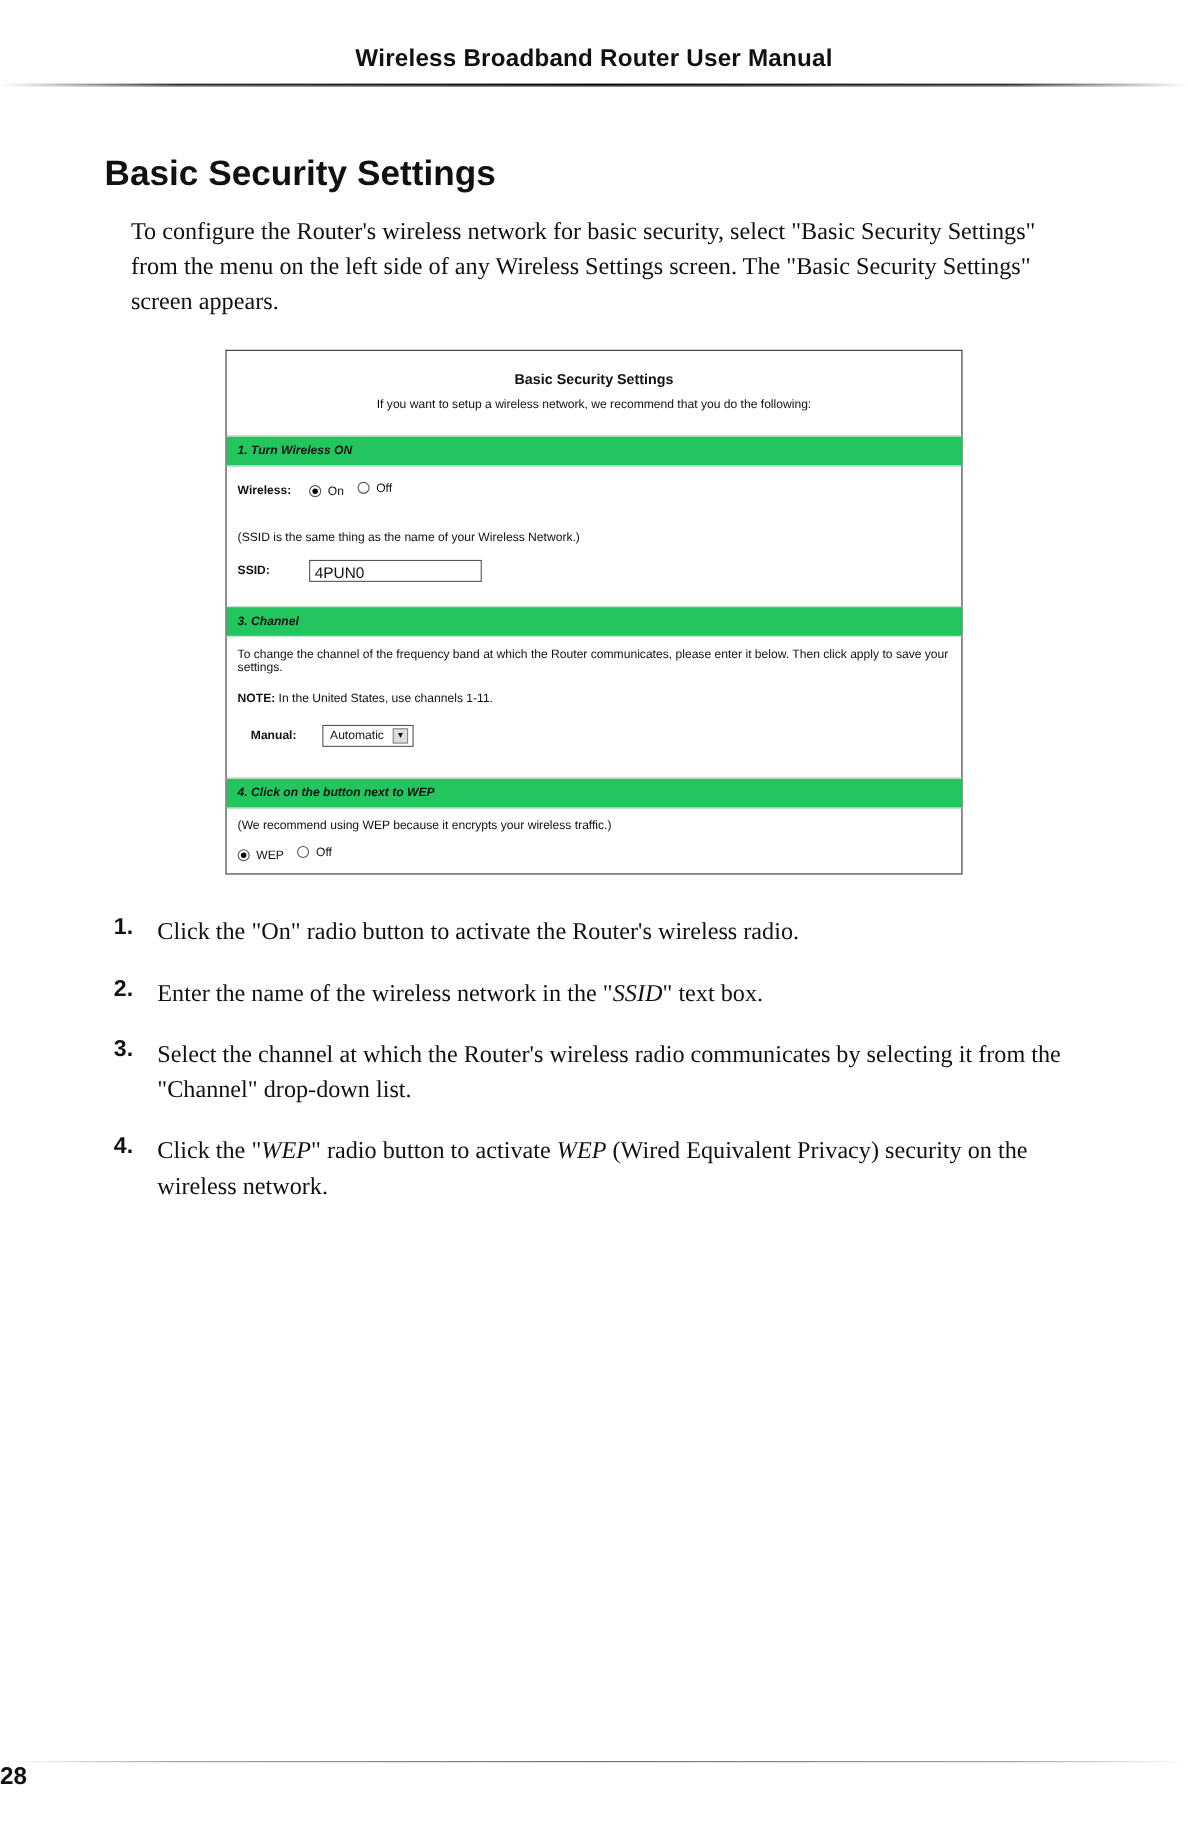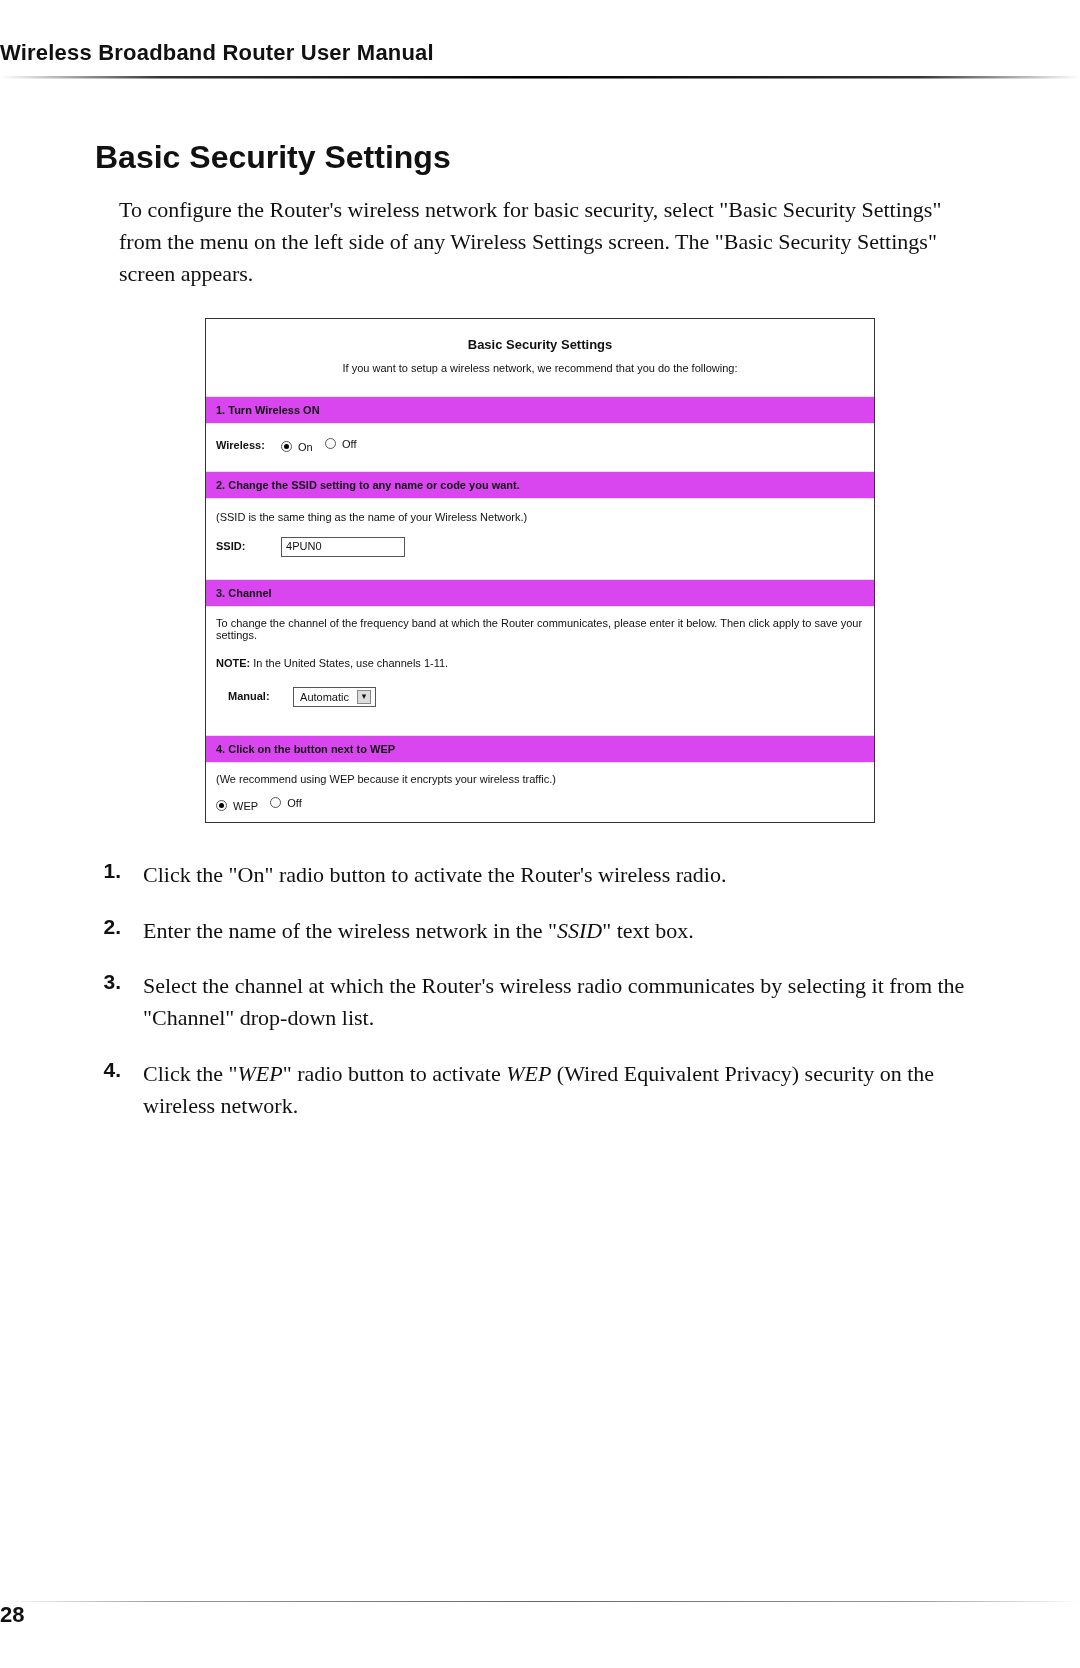--- a/index.html
+++ b/index.html
@@ -1,38 +1,38 @@
 <!DOCTYPE html>
 <html><head>
 <meta charset="utf-8">
 <style>
   * { box-sizing: border-box; margin: 0; padding: 0; }
   html, body { width: 1080px; height: 1668px; background: #fff; font-family: Georgia, 'Times New Roman', serif; color: #111; }
   .page { width: 1080px; height: 1668px; position: relative; padding: 40px 0 0 0; }
-  .header-title { font-family: Arial, Helvetica, sans-serif; font-weight: 900; font-size: 22px; letter-spacing: 0.2px; }
+  .header-title { text-align: center; font-family: Arial, Helvetica, sans-serif; font-weight: 900; font-size: 22px; letter-spacing: 0.2px; }
   .header-underline { margin-top: 10px; height: 2px; background: linear-gradient(to right, #fff 0%, #333 15%, #000 50%, #333 85%, #fff 100%); }
   .header-underline-thin { height: 1px; background: linear-gradient(to right, #fff 0%, #999 15%, #777 50%, #999 85%, #fff 100%); }
 
   .content { padding: 60px 95px 0 95px; }
   .section-title { font-family: Arial, Helvetica, sans-serif; font-weight: 900; font-size: 32px; margin-bottom: 18px; }
   .intro { font-size: 22px; line-height: 1.45; margin-left: 24px; }
 
   .screenshot-wrap { display: flex; justify-content: center; margin-top: 28px; }
   .screenshot { width: 670px; border: 1px solid #333; background: #fff; font-family: Verdana, Arial, sans-serif; color: #111; font-size: 11px; }
   .ss-title { text-align: center; font-weight: 700; font-size: 13px; padding: 18px 0 10px 0; }
   .ss-sub { text-align: center; font-size: 11px; padding-bottom: 22px; }
-  .ss-band { background: #d946ef; font-weight: 700; font-size: 11px; padding: 7px 10px; border-top: 1px solid #e3e3e3; border-bottom: 1px solid #e3e3e3; }
+  .ss-band { background: #22c55e; font-weight: 700; font-size: 11px; padding: 7px 10px; border-top: 1px solid #e3e3e3; border-bottom: 1px solid #e3e3e3; font-style: italic; }
   .ss-row { padding: 14px 10px 18px 10px; font-size: 11px; }
   .ss-note { padding: 6px 10px 10px 10px; font-size: 11px; }
   .ss-label { font-weight: 700; display: inline-block; min-width: 62px; }
   .ss-inline { display: inline-flex; gap: 6px; }
   .ss-radio { width: 11px; height: 11px; border: 1px solid #555; border-radius: 50%; display: inline-flex; align-items: center; justify-content: center; background: #fff; vertical-align: middle; }
   .ss-radio .dot { width: 5px; height: 5px; background: #000; border-radius: 50%; }
   .ss-text { font-size: 11px; }
-  .ss-input { display: inline-block; width: 124px; height: 20px; border: 1px solid #555; background: #fff; font-size: 11px; padding: 2px 4px; vertical-align: middle; font-family: Verdana, Arial, sans-serif; }
+  .ss-input { display: inline-block; width: 157px; height: 20px; border: 1px solid #555; background: #fff; font-size: 14px; padding: 2px 4px; vertical-align: middle; font-family: Verdana, Arial, sans-serif; }
   .ss-select { display: inline-flex; align-items: center; height: 20px; border: 1px solid #555; background: #fff; font-size: 11px; padding: 0 4px 0 6px; vertical-align: middle; gap: 8px; }
   .ss-select .arrow { width: 14px; height: 14px; background: #ddd; border: 1px solid #888; display: inline-flex; align-items: center; justify-content: center; font-size: 9px; line-height: 1; }
   .ss-bold { font-weight: 700; margin-top: 44px; }
 
   .instructions { margin-top: 36px; }
   .instr-item { display: flex; gap: 22px; margin-bottom: 24px; }
   .instr-num { font-family: Arial, Helvetica, sans-serif; font-weight: 900; font-size: 21px; width: 26px; text-align: right; flex-shrink: 0; }
   .instr-text { font-size: 22px; line-height: 1.45; }
   .smallcaps { font-variant: small-caps; font-style: italic; }
 
@@ -69,21 +69,20 @@
               </span>
             <span class="ss-text">On</span>
           </span>
           &nbsp;&nbsp;
           <span class="ss-inline">
             <span class="ss-radio"></span>
             <span class="ss-text">Off</span>
           </span>
         </div>
 
-        <div class="ss-band">2. Change the SSID setting to any name or code you want.</div>
         <div class="ss-note" style="padding-top:12px;">(SSID is the same thing as the name of your Wireless Network.)</div>
         <div class="ss-row" style="padding-top:4px; padding-bottom:22px;">
           <span class="ss-label">SSID:</span>
           <span class="ss-input">4PUN0</span>
         </div>
 
         <div class="ss-band">3. Channel</div>
         <div class="ss-note" style="padding-top:10px;">To change the channel of the frequency band at which the Router communicates, please enter it below. Then click apply to save your settings.</div>
         <div class="ss-note">
           <span class="ss-bold">NOTE:</span><span> In the United States, use channels 1-11.</span>

